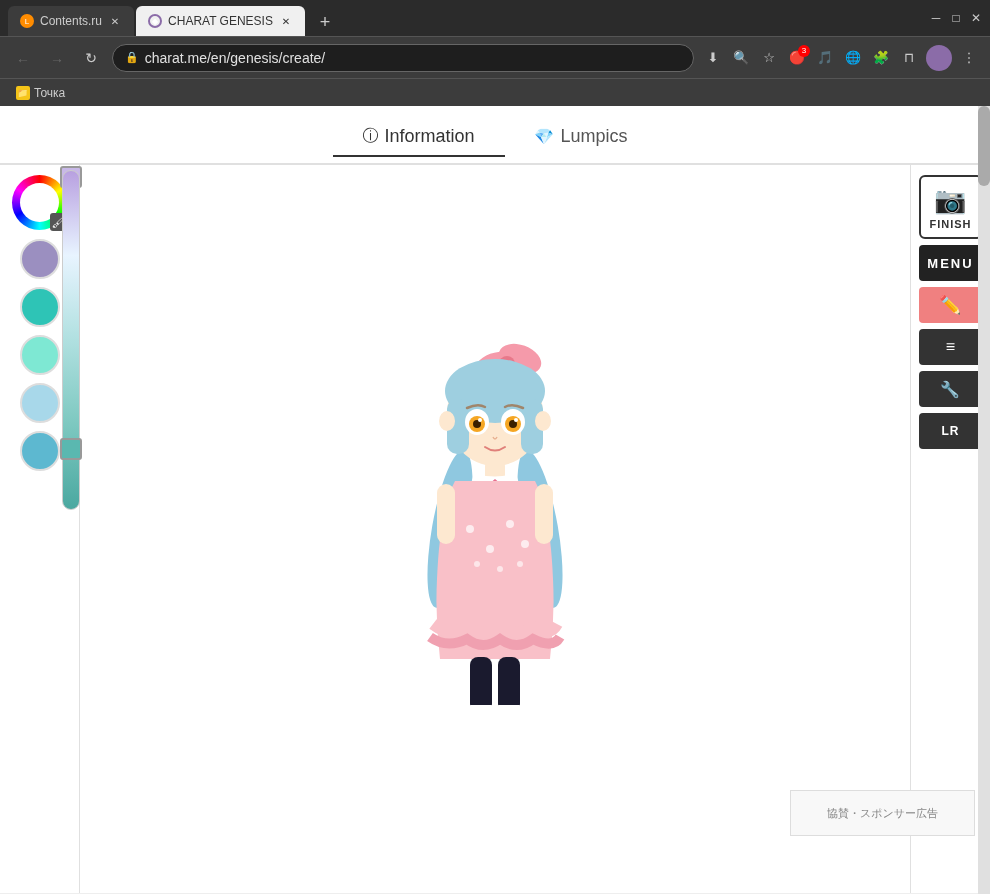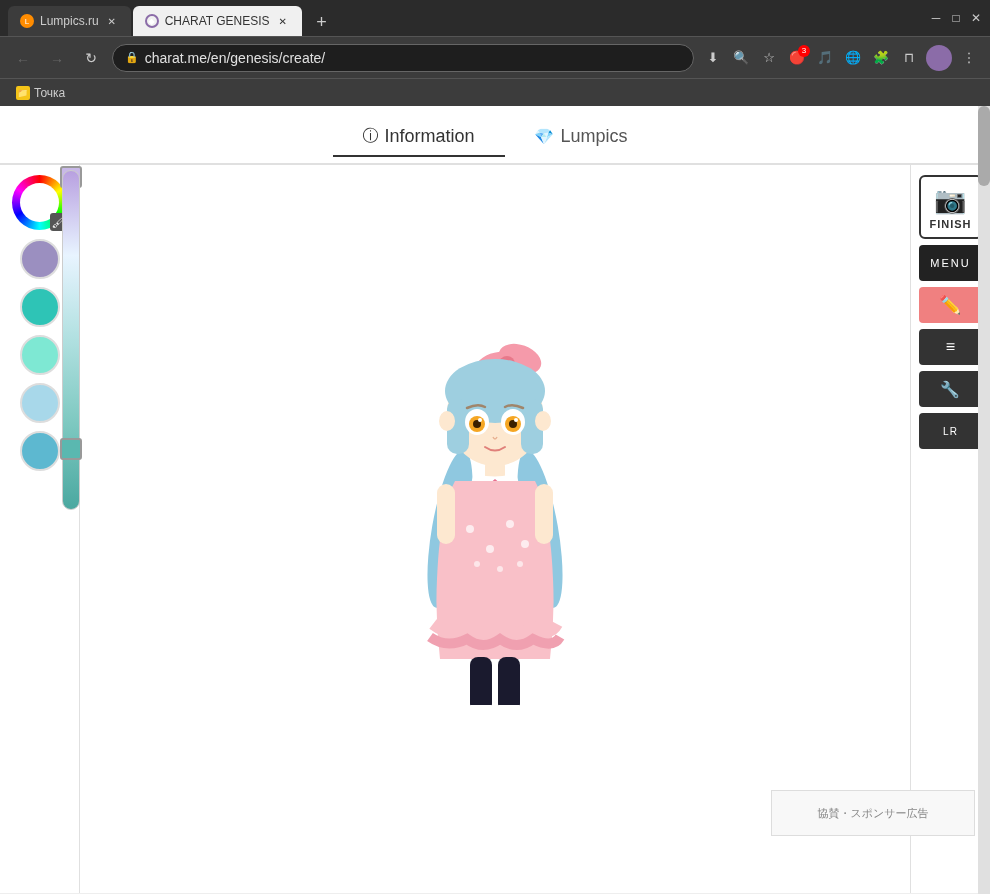--- a/index.html
+++ b/index.html
@@ -90,21 +90,21 @@
     
     .items-rows { background: white; }
   </style>
 </head>
 <body>
 
 <div class="title-bar">
   <div class="title-bar-tabs">
     <div class="tab">
       <div class="tab-favicon">L</div>
-      <span>Lumpics.ru</span>
+      <span>Contents.ru</span>
       <div class="tab-close">✕</div>
     </div>
     <div class="tab active">
       <div class="tab-favicon charat">◆</div>
       <span>CHARAT GENESIS</span>
       <div class="tab-close">✕</div>
     </div>
     <div class="new-tab-btn">+</div>
   </div>
   <div class="window-controls">
@@ -252,50 +252,50 @@
       </div>
 
       <div class="right-panel">
 
         <div class="finish-btn">
           <div style="font-size:26px;">📷</div>
           <div style="font-size:11px; font-weight:bold; color:#333; letter-spacing:1px;">FINISH</div>
         </div>
 
         <div class="menu-btn">
-          <span style="color:white; font-size:11px; font-weight:normal; letter-spacing:2px;">MENU</span>
+          <span style="color:white; font-size:13px; font-weight:bold; letter-spacing:2px;">MENU</span>
         </div>
 
         <div class="pink-btn">
           <span style="color:white; font-size:18px;">✏️</span>
         </div>
 
         <div class="dark-btn">
           <span style="color:white; font-size:16px;">≡</span>
         </div>
 
         <div class="dark-btn">
           <span style="color:white; font-size:16px;">🔧</span>
         </div>
 
         <div class="dark-btn">
-          <span style="color:white; font-size:10px; font-weight:normal; letter-spacing:1px;">LR</span>
+          <span style="color:white; font-size:12px; font-weight:bold; letter-spacing:1px;">LR</span>
         </div>
       </div>
 
     </div>
 
     <div class="items-rows" style="background:white; padding: 4px 75px 4px 75px; border-top:1px solid #eee;">
       
       
       
       
     </div>
 
-    <div class="ad-panel" style="position:absolute; right:15px; bottom:58px; width:204px; height:46px; background:#f8f8f8; border:1px solid #ddd; display:flex; align-items:center; justify-content:center; z-index:20;">
+    <div class="ad-panel" style="position:absolute; right:15px; bottom:58px; width:185px; height:46px; background:#f8f8f8; border:1px solid #ddd; display:flex; align-items:center; justify-content:center; z-index:20;">
       <span class="ad-text">協賛・スポンサー広告</span>
     </div>
 
     <div class="right-scrollbar">
       <div class="scrollbar-thumb"></div>
     </div>
 
   </div>
 </div>
 

